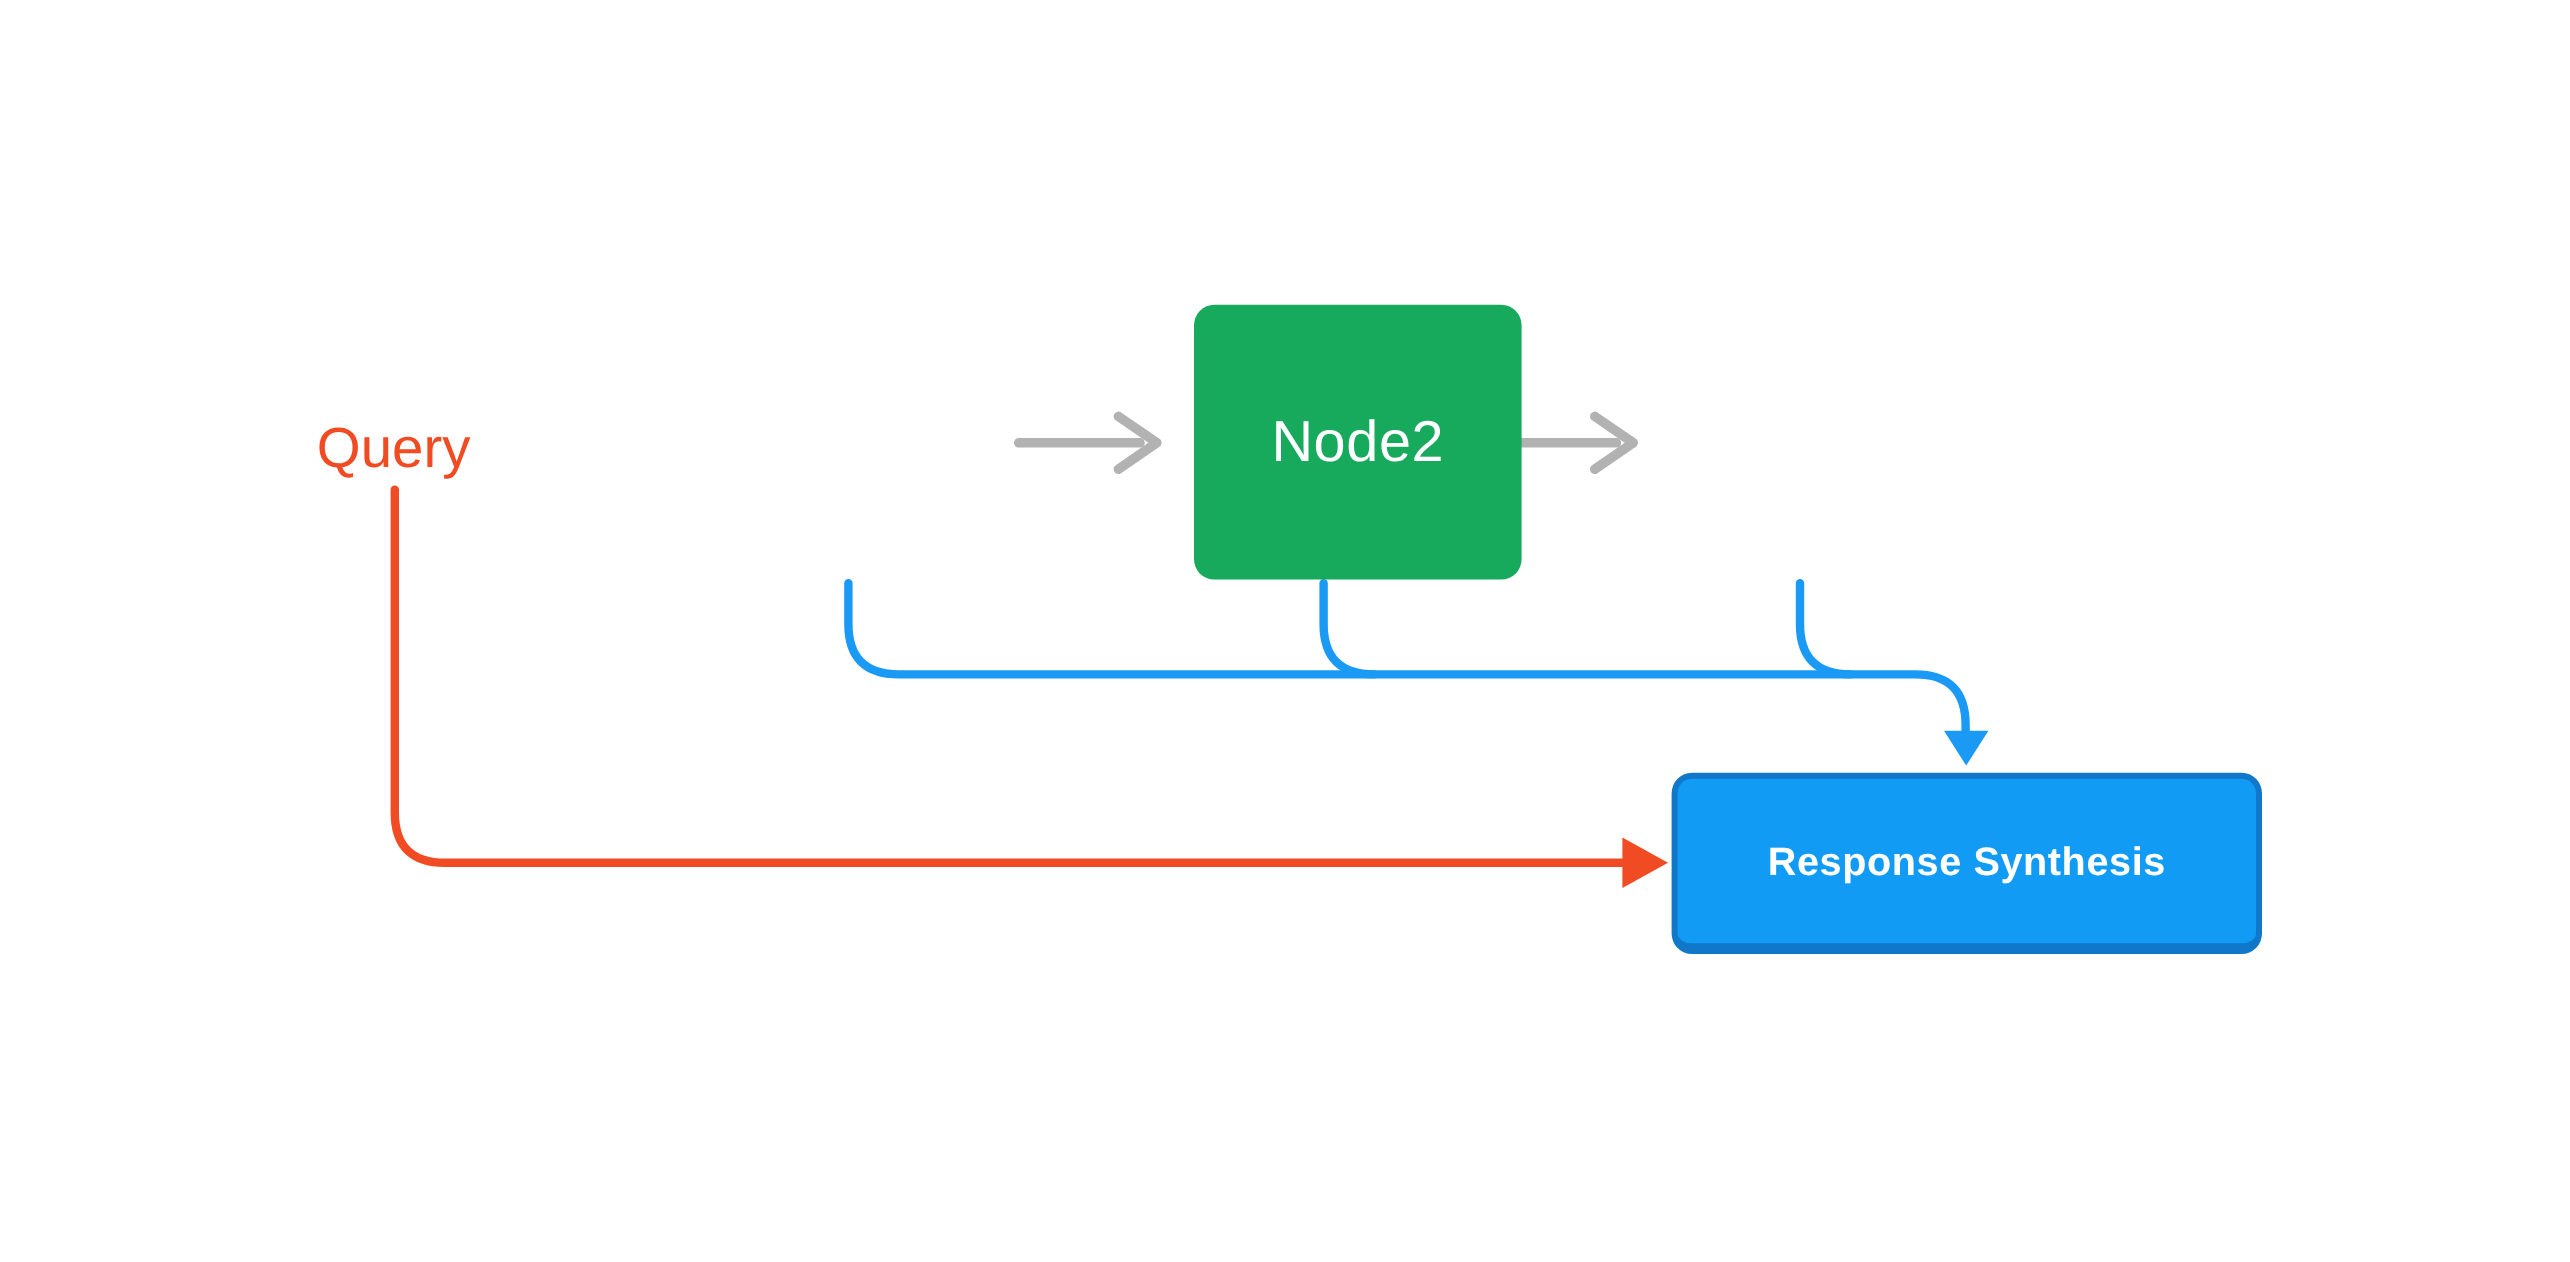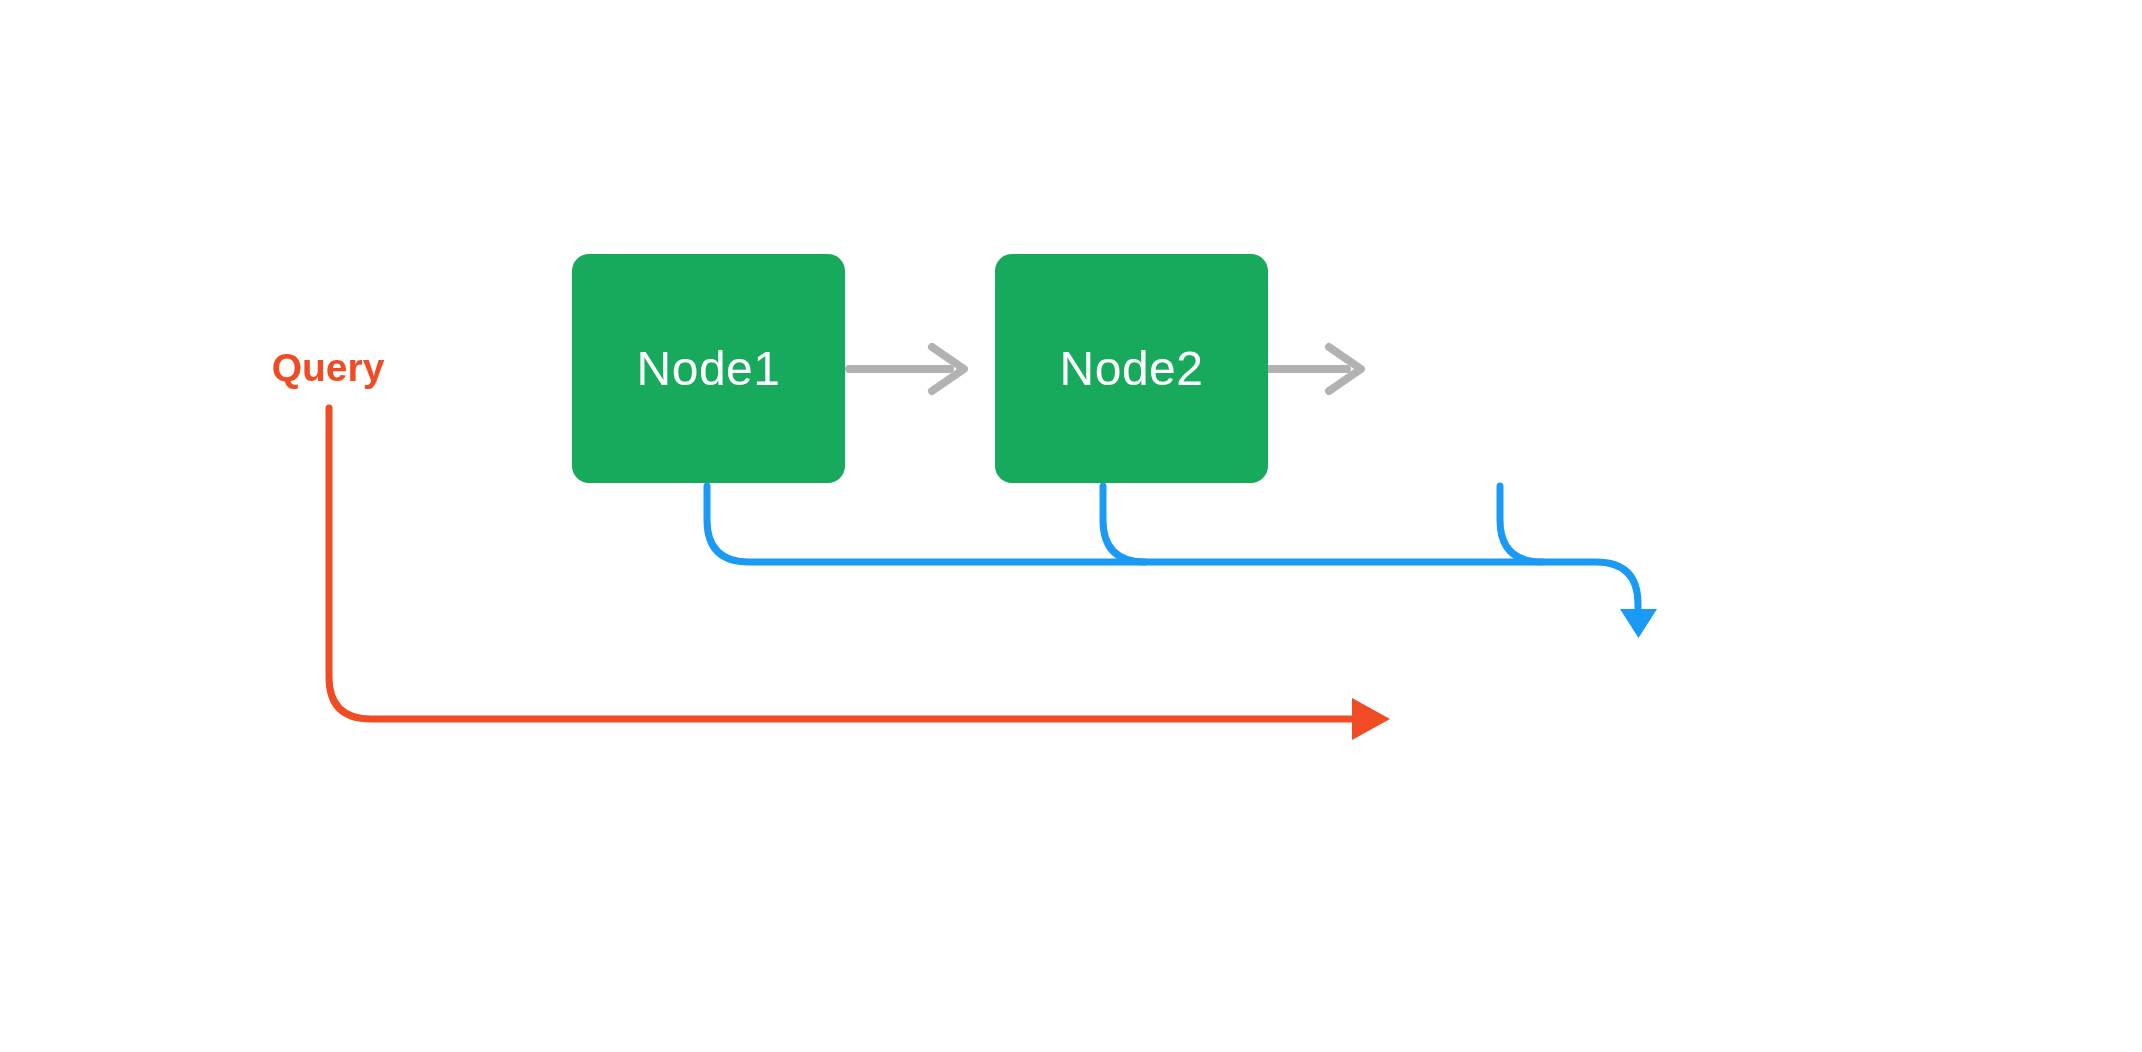--- a/index.html
+++ b/index.html
@@ -53,22 +53,22 @@
   .node2 { left: 995px; }
   .node3 { left: 1364px; }
 
   .query-label {
     position: absolute;
     left: 228px;
     top: 348px;
     width: 200px;
     text-align: center;
     color: var(--query-text, #f04b22);
-    font-size: 39px;
-    font-weight: 700;
+    font-size: 47px;
+    font-weight: 400;
     line-height: 1.05;
   }
 
   .response-box {
     position: absolute;
     left: 1393px;
     top: 644px;
     width: 492px;
     height: 151px;
     box-sizing: border-box;
@@ -102,25 +102,25 @@
 
     <path class="stroke blue" d="M707,486 V520 Q707,562 749,562 H1596 Q1638,562 1638,604 V611"></path>
     <path class="stroke blue" d="M1103,486 V520 Q1103,562 1145,562"></path>
     <path class="stroke blue" d="M1500,486 V520 Q1500,562 1542,562"></path>
     <polygon class="head blue" points="1620,609 1657,609 1638.5,638"></polygon>
 
     <path class="stroke red" d="M329,408 V677 Q329,719 371,719 H1352"></path>
     <polygon class="head red" points="1352,698 1352,740 1390,719"></polygon>
   </svg>
 
-  <div class="node node1">
-    <span class="node-label">Node1</span>
-  </div>
 
   <div class="node node2">
     <span class="node-label">Node2</span>
   </div>
 
 
   <div class="query-label">Query</div>
 
+  <div class="response-box">
+    <span class="response-label">Response Synthesis</span>
+  </div>
 
 </div>
 
 </body></html>

